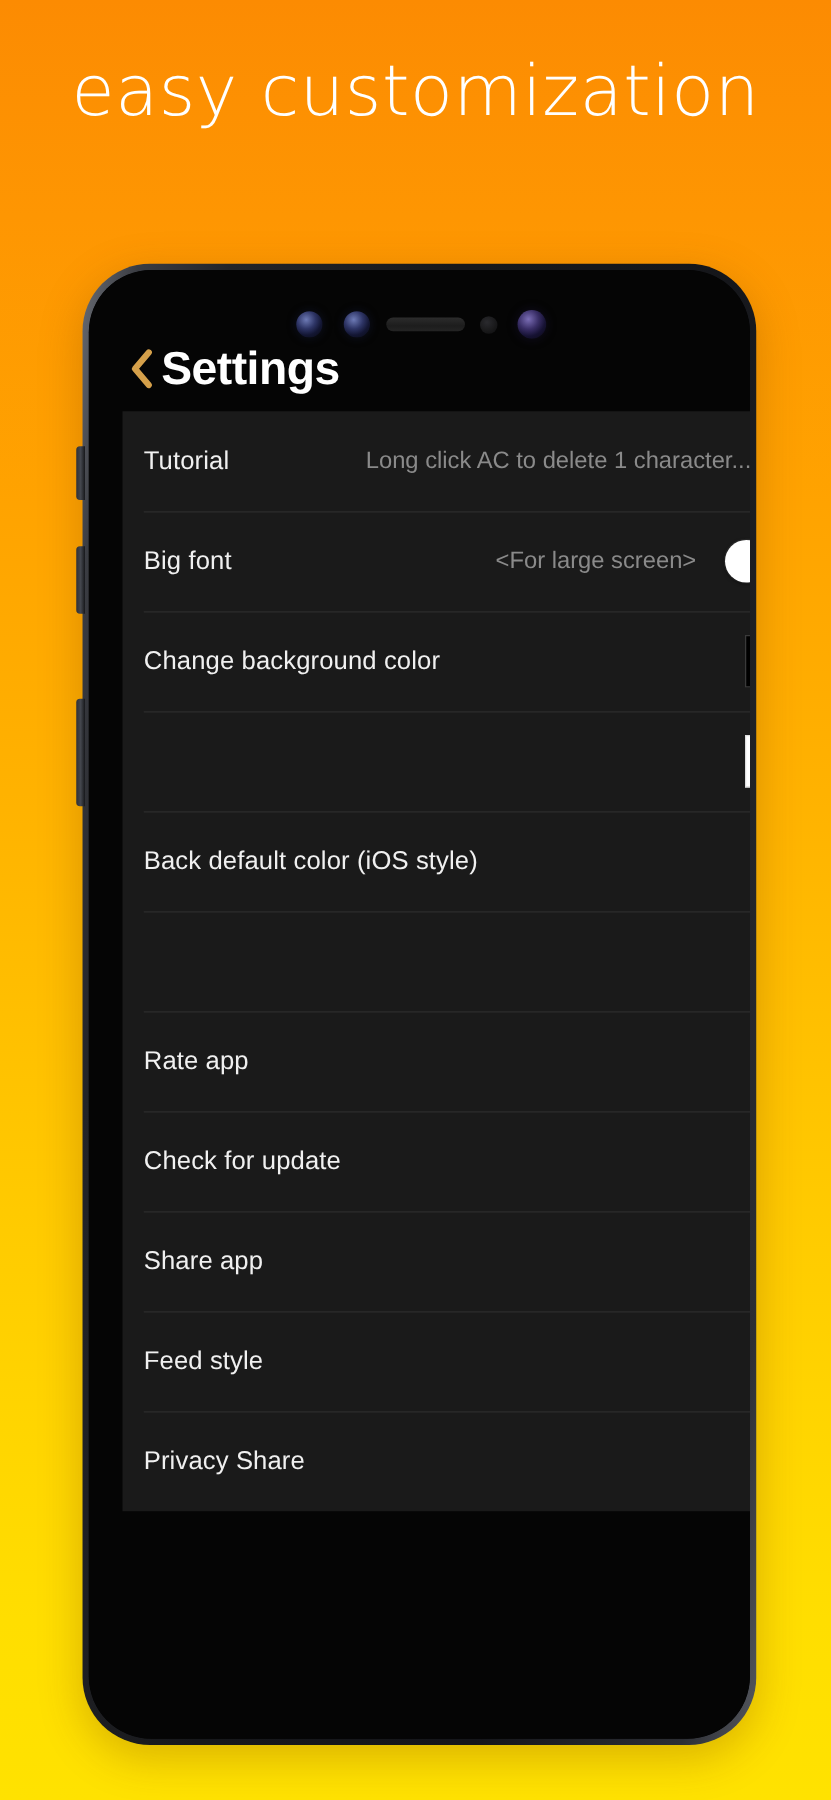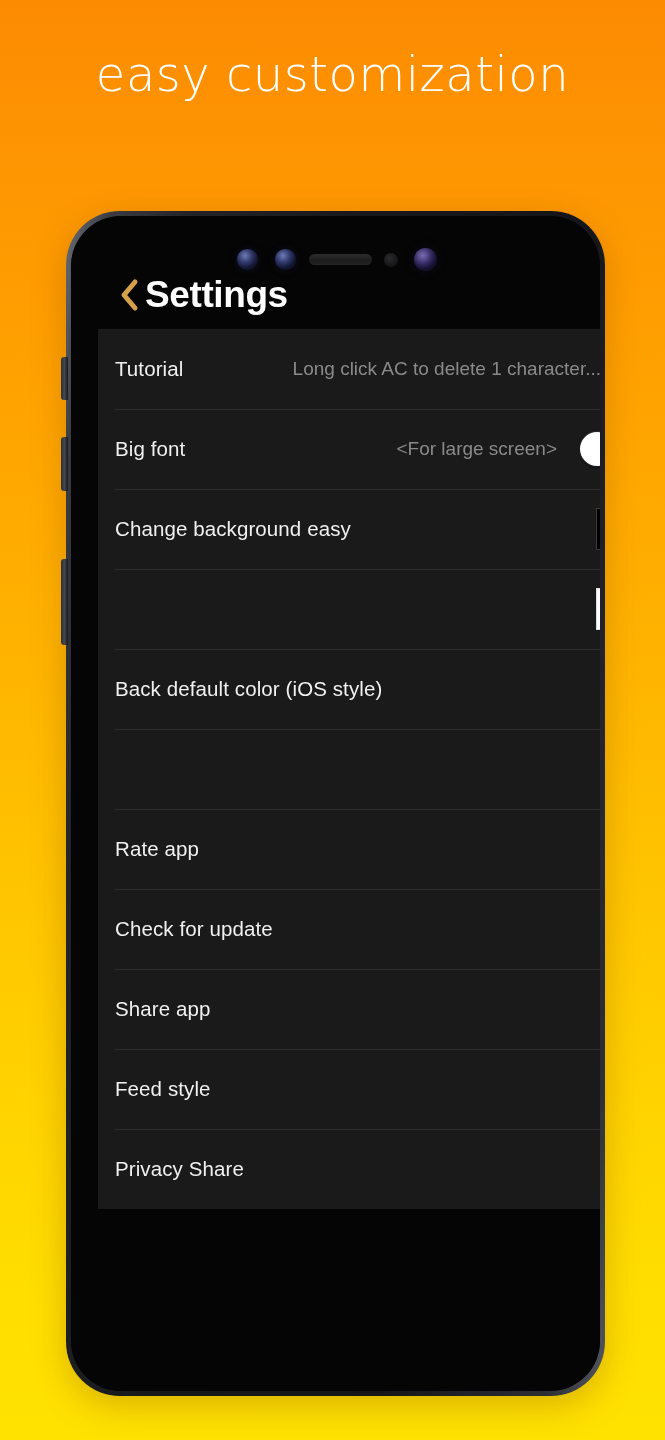--- a/index.html
+++ b/index.html
@@ -31,21 +31,21 @@
   }
 
   
   #headline {
     position: absolute;
     left: 0;
     top: 38px;
     width: 665px;
     text-align: center;
     color: #FFFFFF;
-    font-size: 48px;
+    font-size: 56px;
     line-height: 72px;
     font-weight: 300;
     letter-spacing: 0.5px;
     font-family: "DejaVu Sans", sans-serif;
     white-space: nowrap;
   }
 
   
   #phone-frame {
     position: absolute;
@@ -126,21 +126,21 @@
   }
   #cam-right {
     left: 343px; top: 3px; width: 23px; height: 23px;
     background: radial-gradient(circle at 38% 32%, #7a6db5 0%, #392e66 38%, #161233 64%, #09080f 100%);
     box-shadow: 0 0 6px 2px rgba(12,10,22,0.9);
   }
 
   
   #app-header {
     position: absolute;
-    left: 16px;
+    left: 0;
     top: 48px;
     width: 100%;
     height: 62px;
     display: flex;
     align-items: center;
     padding-left: 32px;
     box-sizing: border-box;
   }
   #back-chevron {
     width: 20px;
@@ -296,21 +296,21 @@
             <div class="row-label">Big font</div>
             <div class="row-right">
               <div class="row-value">&lt;For large screen&gt;</div>
               <div class="toggle">
                 <div class="toggle-knob"></div>
               </div>
             </div>
           </div>
 
           <div class="row">
-            <div class="row-label">Change background easy</div>
+            <div class="row-label">Change background color</div>
             <div class="row-right">
               <div class="swatch swatch-dark"></div>
             </div>
           </div>
 
           <div class="row">
             <div class="row-right">
               <div class="swatch swatch-light"></div>
             </div>
           </div>

